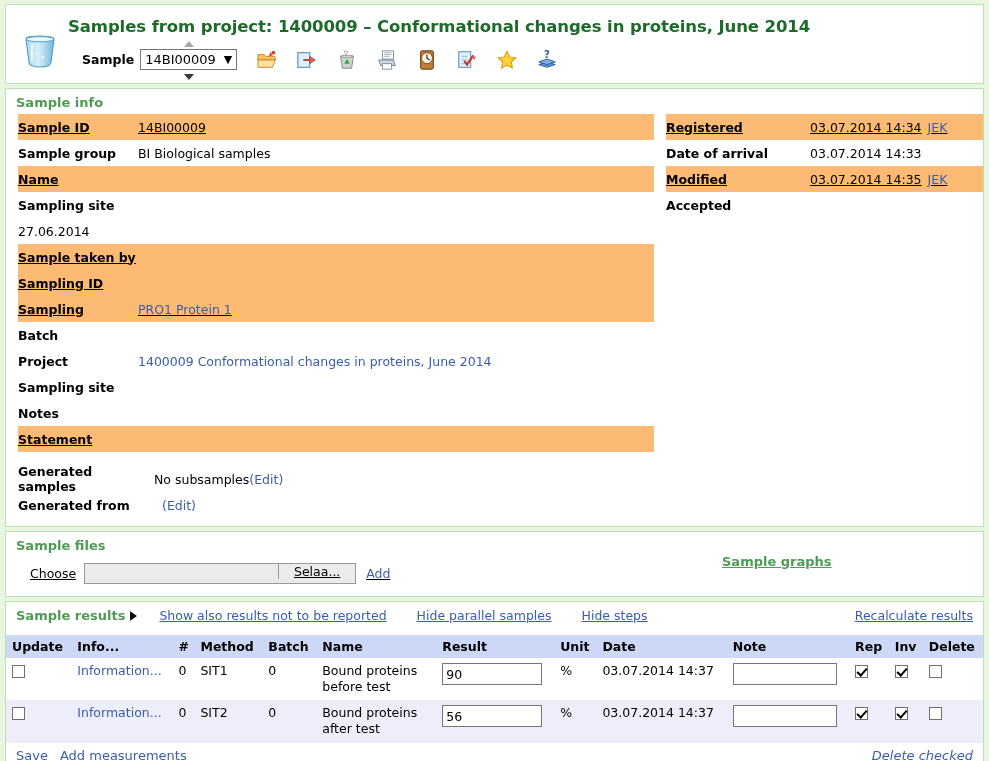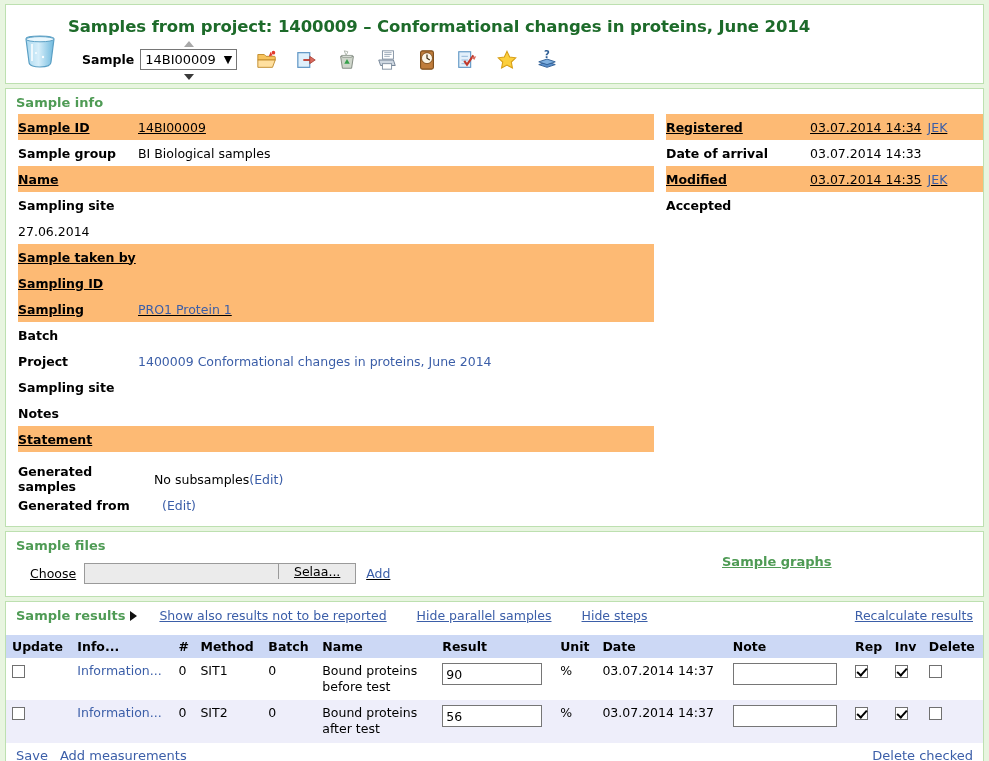--- a/index.html
+++ b/index.html
@@ -264,21 +264,21 @@
     border-width: 0 2px 2px 0;
     transform: rotate(42deg);
   }
   .res-footer {
     display: flex;
     align-items: center;
     padding: 5px 10px 6px 10px;
     font-size: 13px;
   }
   .res-footer .lnk { margin-right: 12px; }
-  .res-footer .right { margin-left: auto; margin-right: 0; }
+  .res-footer .right { margin-left: auto; margin-right: 0; font-style: italic; }
   .date2 { line-height: 1.25; }
 </style>
 </head>
 <body>
 
 <div class="page">
 
   <div class="panel hdr">
     <div class="hdr-title">Samples from project: 1400009 – Conformational changes in proteins, June 2014</div>
 

